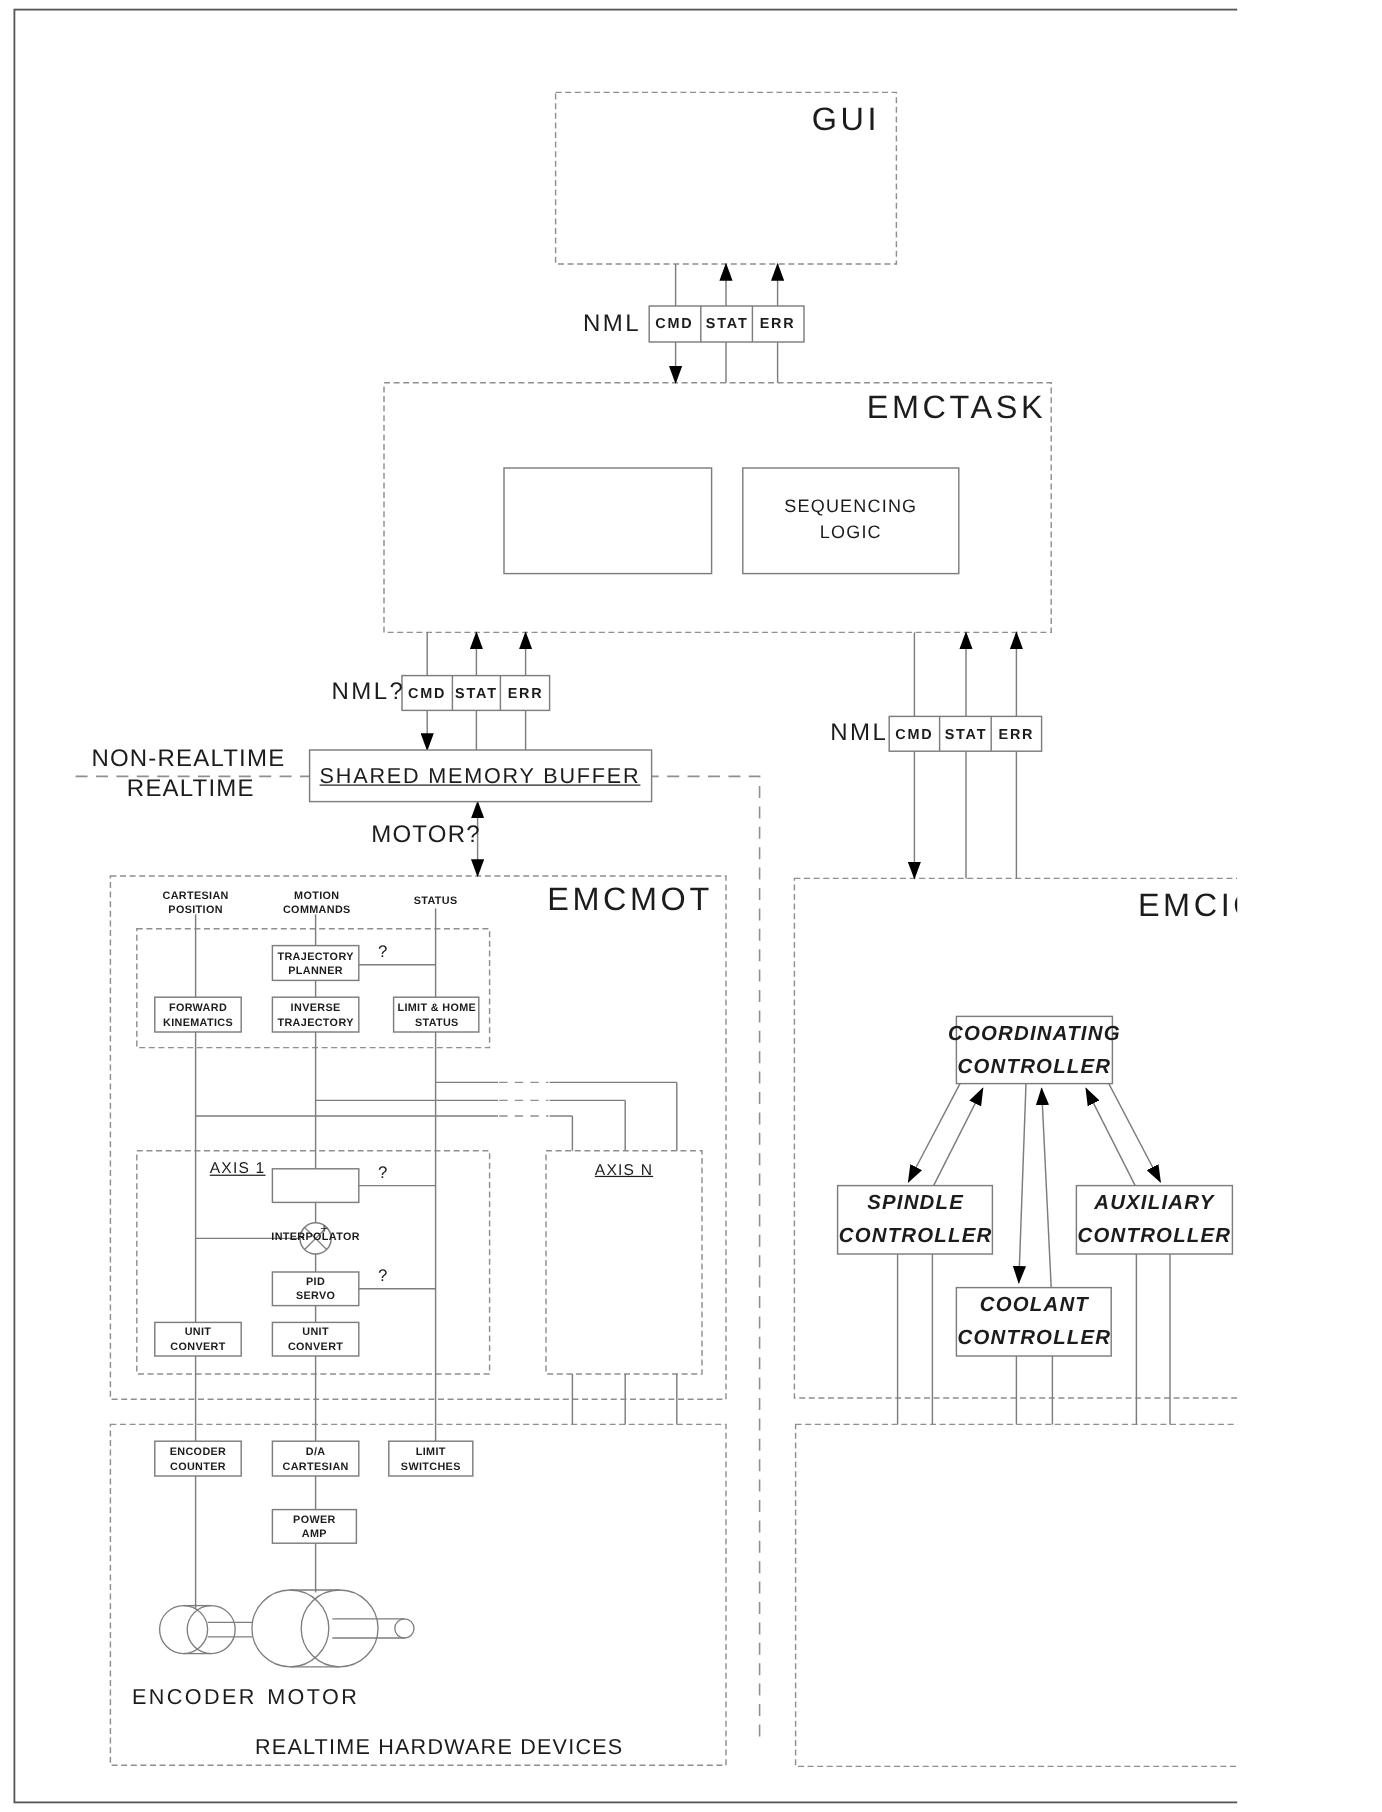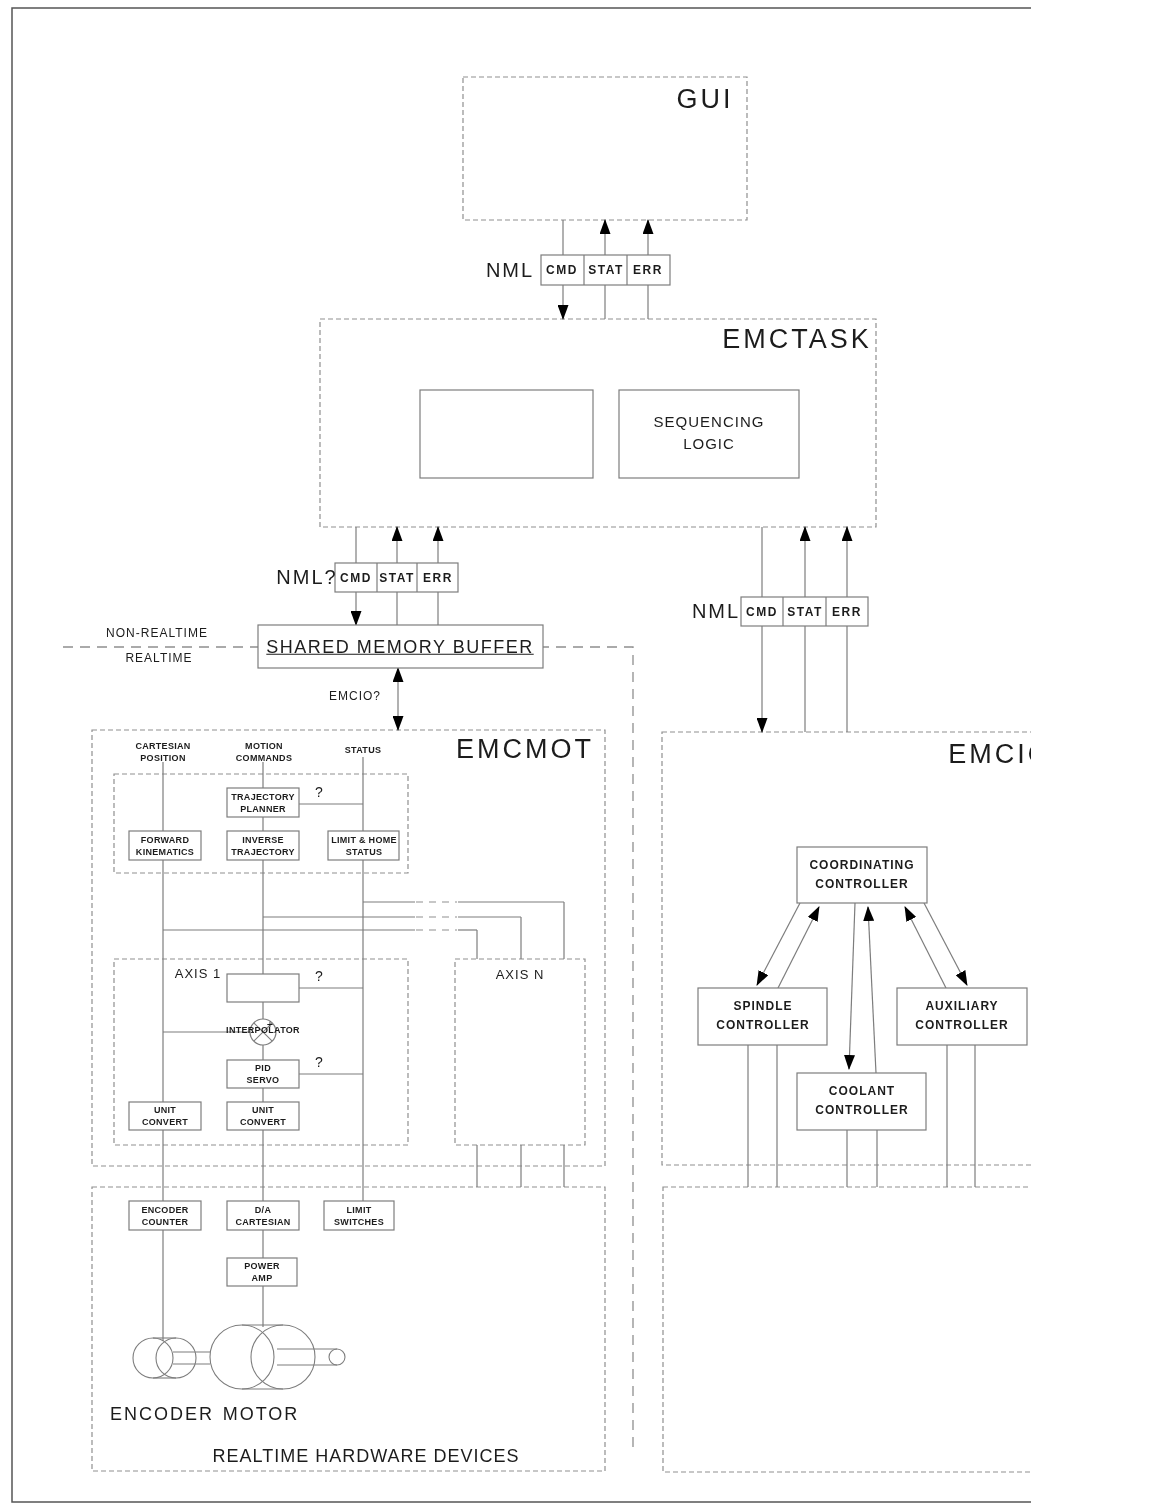--- a/index.html
+++ b/index.html
@@ -6,24 +6,24 @@
   .canvas{position:relative;width:1031px;height:1510px;background:#ffffff;
     font-family:"Liberation Sans",sans-serif;color:#1c1c1c;overflow:hidden;}
   svg{position:absolute;left:0;top:0;}
   .lbl{position:absolute;transform:translate(-50%,-50%);text-align:center;
     white-space:pre-line;line-height:1.25;color:#1c1c1c;}
   .t-title{font-size:27px;letter-spacing:3px;font-weight:400;}
   .t-nml{font-size:20px;letter-spacing:2px;}
   .t-cell{font-size:12px;letter-spacing:1.5px;font-weight:bold;}
   .t-box{font-size:15px;letter-spacing:1px;line-height:1.45;}
   .t-buffer{font-size:18px;letter-spacing:1.5px;text-decoration:underline;}
-  .t-side{font-size:12px;letter-spacing:1px;}
+  .t-side{font-size:20px;letter-spacing:1px;}
   .t-small{font-size:9px;font-weight:700;letter-spacing:0.3px;line-height:1.35;}
-  .t-axis{font-size:13px;letter-spacing:1px;}
-  .t-ctrl{font-size:12px;font-weight:700;letter-spacing:1px;line-height:1.6;}
+  .t-axis{font-size:13px;letter-spacing:1px;text-decoration:underline;}
+  .t-ctrl{font-size:17px;font-weight:700;letter-spacing:1px;line-height:1.6;font-style:italic;}
   .t-hw{font-size:18px;letter-spacing:2px;}
   .t-foot{font-size:18px;letter-spacing:1px;}
   .t-q{font-size:14px;}
   .t-sign{font-size:11px;font-weight:400;}
 </style>
 </head>
 <body>
 
 <div class="canvas">
 
@@ -193,21 +193,21 @@
 <div class="lbl t-cell" style="left:438px;top:578px">ERR</div>
 
 <div class="lbl t-nml" style="left:716px;top:611px">NML</div>
 <div class="lbl t-cell" style="left:762px;top:612px">CMD</div>
 <div class="lbl t-cell" style="left:805px;top:612px">STAT</div>
 <div class="lbl t-cell" style="left:847px;top:612px">ERR</div>
 
 <div class="lbl t-side" style="left:157px;top:633px">NON-REALTIME</div>
 <div class="lbl t-side" style="left:159px;top:658px">REALTIME</div>
 <div class="lbl t-buffer" style="left:400px;top:647px">SHARED MEMORY BUFFER</div>
-<div class="lbl t-side" style="left:355px;top:696px">EMCIO?</div>
+<div class="lbl t-side" style="left:355px;top:696px">MOTOR?</div>
 
 <div class="lbl t-title" style="left:525px;top:750px">EMCMOT</div>
 <div class="lbl t-small" style="left:163px;top:752px">CARTESIAN
 POSITION</div>
 <div class="lbl t-small" style="left:264px;top:752px">MOTION
 COMMANDS</div>
 <div class="lbl t-small" style="left:363px;top:750px">STATUS</div>
 <div class="lbl t-small" style="left:263px;top:803px">TRAJECTORY
 PLANNER</div>
 <div class="lbl t-small" style="left:165px;top:846px">FORWARD

